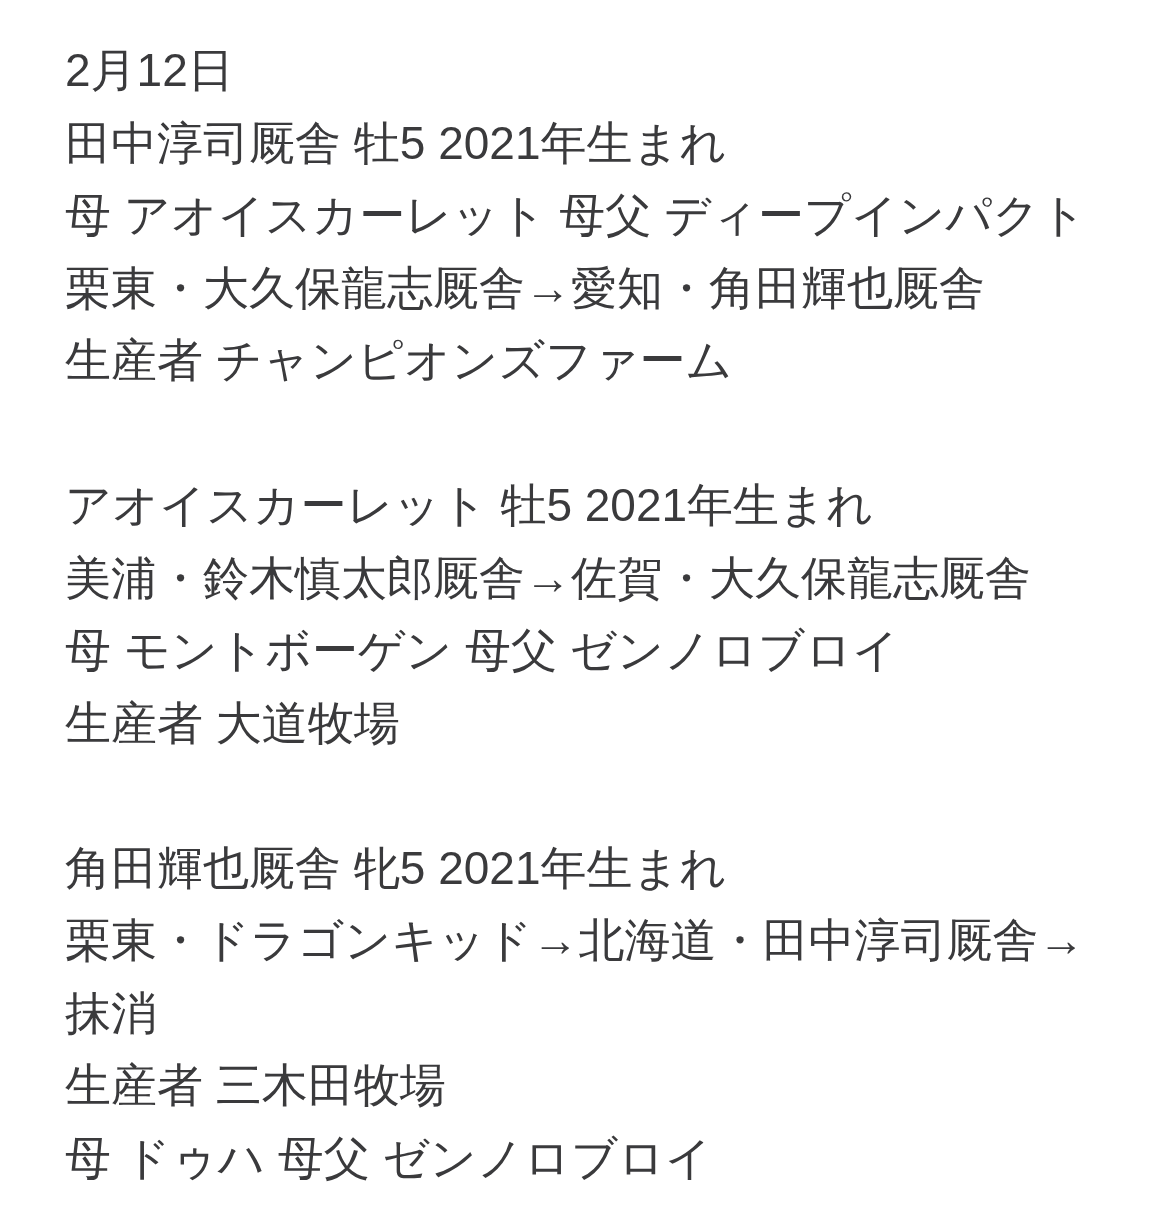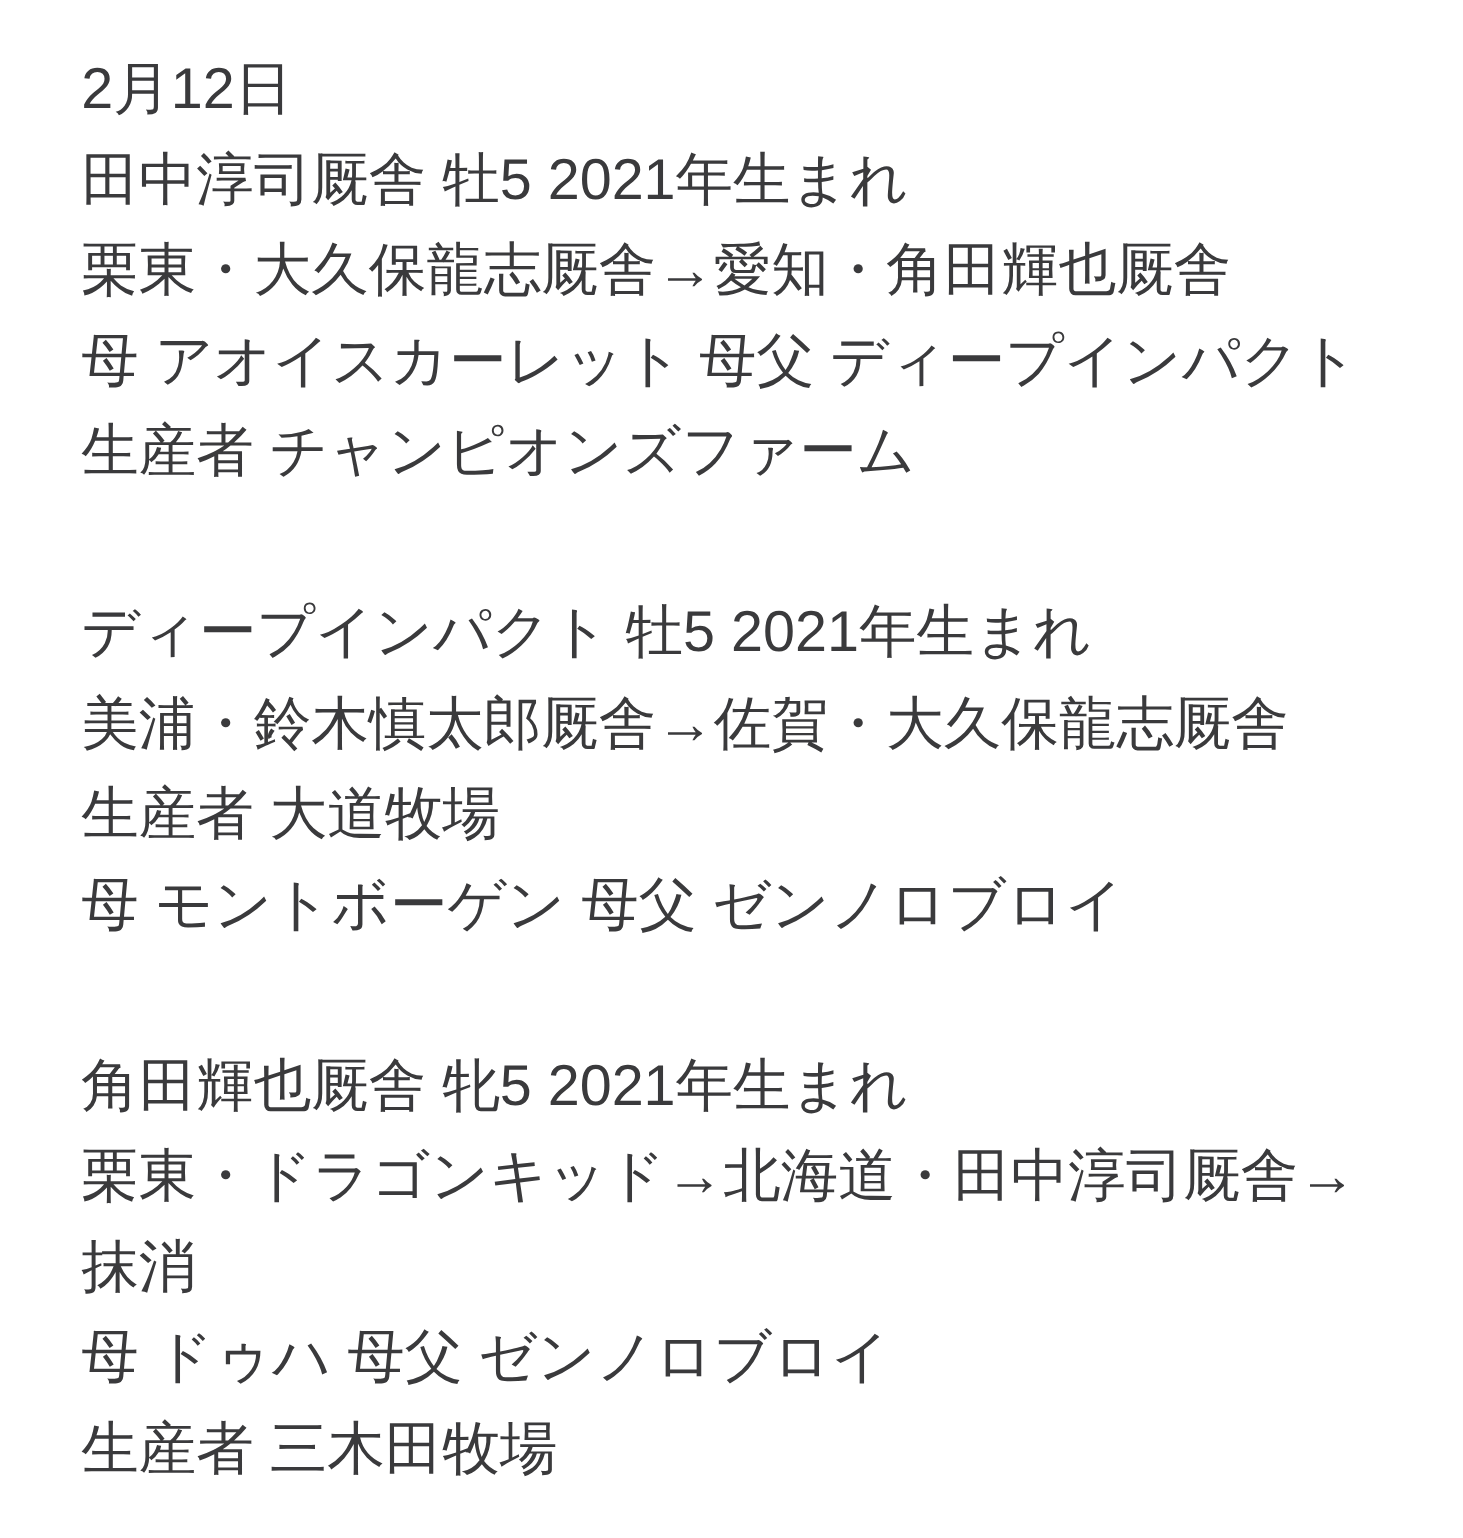--- a/index.html
+++ b/index.html
@@ -29,37 +29,37 @@
 </style>
 </head>
 <body style="background: rgb(255, 255, 255); color: rgb(58, 58, 60);">
 
 <div class="content">
 
   <div class="line">2月12日</div>
 
   <section>
     <div class="line">田中淳司厩舎 牡5 2021年生まれ</div>
+    <div class="line">母 アオイスカーレット 母父 ディープインパクト</div>
     <div class="line">栗東・大久保龍志厩舎→愛知・角田輝也厩舎</div>
-    <div class="line">母 アオイスカーレット 母父 ディープインパクト</div>
     <div class="line">生産者 チャンピオンズファーム</div>
   </section>
 
   <div class="blank-line"></div>
 
   <section>
-    <div class="line">ディープインパクト 牡5 2021年生まれ</div>
+    <div class="line">アオイスカーレット 牡5 2021年生まれ</div>
     <div class="line">美浦・鈴木慎太郎厩舎→佐賀・大久保龍志厩舎</div>
+    <div class="line">母 モントボーゲン 母父 ゼンノロブロイ</div>
     <div class="line">生産者 大道牧場</div>
-    <div class="line">母 モントボーゲン 母父 ゼンノロブロイ</div>
   </section>
 
   <div class="blank-line"></div>
 
   <section>
     <div class="line">角田輝也厩舎 牝5 2021年生まれ</div>
     <div class="line">栗東・ドラゴンキッド→北海道・田中淳司厩舎→</div>
     <div class="line">抹消</div>
+    <div class="line">生産者 三木田牧場</div>
     <div class="line">母 ドゥハ 母父 ゼンノロブロイ</div>
-    <div class="line">生産者 三木田牧場</div>
   </section>
 
 </div>
 
 </body></html>

